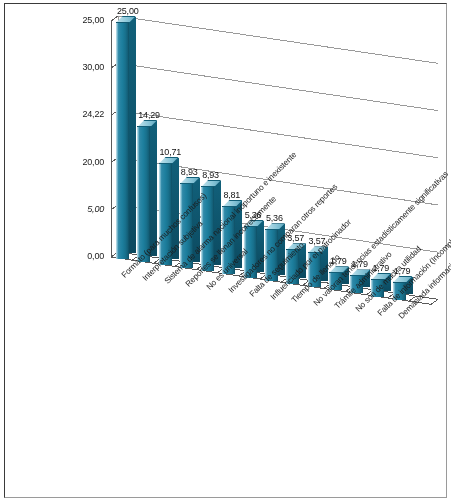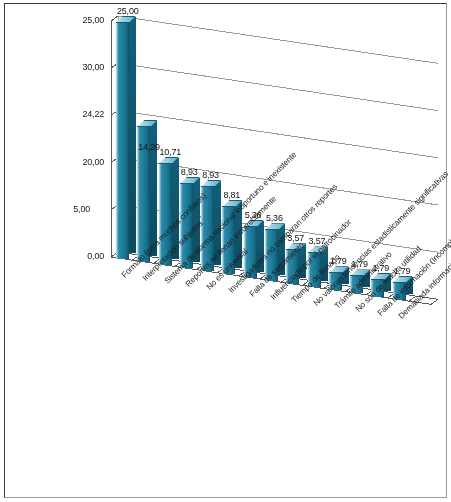--- a/index.html
+++ b/index.html
@@ -206,29 +206,29 @@
           <div style="position: absolute; left: 0px; top: -6px; width: 20px; height: 7px; background: linear-gradient(to right, rgb(191, 226, 236) 0%, rgb(140, 199, 217) 55%, rgb(99, 171, 194) 100%); border: 1px solid rgb(19, 95, 120); box-sizing: border-box; clip-path: polygon(0% 100%, 35% 0%, 100% 0%, 65% 100%);"></div>
         </div>
         <div class="bar" style="left: 392.714px; top: 281.796px; width: 13px; height: 16.8976px;">
           <div style="position: absolute; left: 13px; top: -5px; width: 7px; height: 16.8976px; background: linear-gradient(rgb(17, 96, 122) 0%, rgb(12, 74, 96) 100%);"></div>
           <div class="bar-front"></div>
           <div style="position: absolute; left: 0px; top: -6px; width: 20px; height: 7px; background: linear-gradient(to right, rgb(191, 226, 236) 0%, rgb(140, 199, 217) 55%, rgb(99, 171, 194) 100%); border: 1px solid rgb(19, 95, 120); box-sizing: border-box; clip-path: polygon(0% 100%, 35% 0%, 100% 0%, 65% 100%);"></div>
         </div>
       </div>
     <div id="ytick-layer">
         <div class="ytick-label" style="left: 58px; width: 46px; top: 251px;">0,00</div>
-        <div class="ytick-label" style="left: 44px; width: 46px; top: 203.8px;">5,00</div>
+        <div class="ytick-label" style="left: 58px; width: 46px; top: 203.8px; font-style: italic;">5,00</div>
         <div class="ytick-label" style="left: 58px; width: 46px; top: 156.6px;">20,00</div>
         <div class="ytick-label" style="left: 58px; width: 46px; top: 109.4px;">24,22</div>
         <div class="ytick-label" style="left: 58px; width: 46px; top: 62.2px;">30,00</div>
         <div class="ytick-label" style="left: 58px; width: 46px; top: 15px;">25,00</div>
       </div>
     <div id="value-layer">
         <div class="bar-value-label" style="left: 117px; top: 5.74px;">25,00</div>
-        <div class="bar-value-label" style="left: 138.286px; top: 109.993px; margin-top: 32px;">14,29</div>
+        <div class="bar-value-label" style="left: 138.286px; top: 109.993px;">14,29</div>
         <div class="bar-value-label" style="left: 159.571px; top: 146.938px;">10,71</div>
         <div class="bar-value-label" style="left: 180.857px; top: 166.892px;">8,93</div>
         <div class="bar-value-label" style="left: 202.143px; top: 170.042px;">8,93</div>
         <div class="bar-value-label" style="left: 223.429px; top: 190.09px;">8,81</div>
         <div class="bar-value-label" style="left: 244.714px; top: 210.043px;">5,36</div>
         <div class="bar-value-label" style="left: 266px; top: 213.194px;">5,36</div>
         <div class="bar-value-label" style="left: 287.286px; top: 233.241px;">3,57</div>
         <div class="bar-value-label" style="left: 308.571px; top: 236.392px;">3,57</div>
         <div class="bar-value-label" style="left: 329.857px; top: 256.345px;">1,79</div>
         <div class="bar-value-label" style="left: 351.143px; top: 259.496px;">1,79</div>

